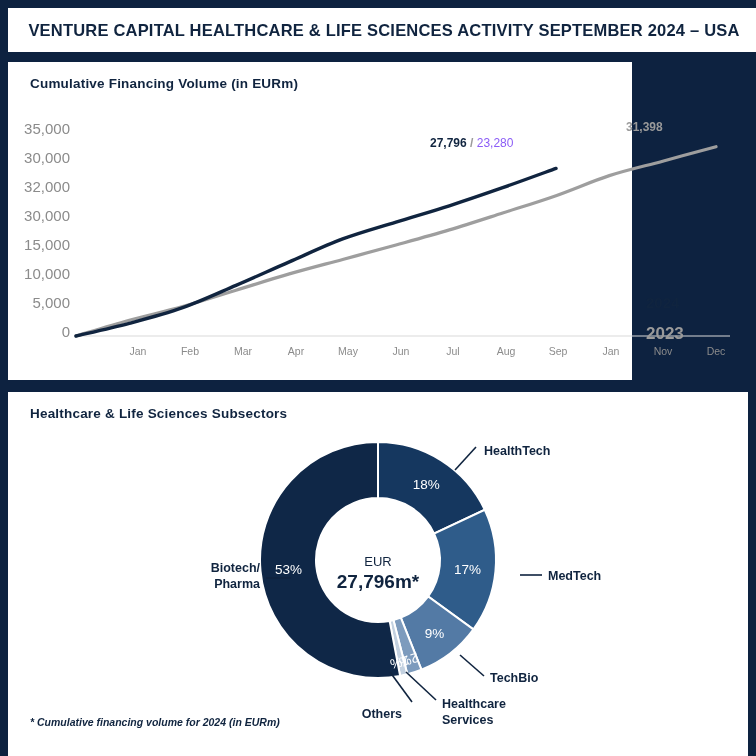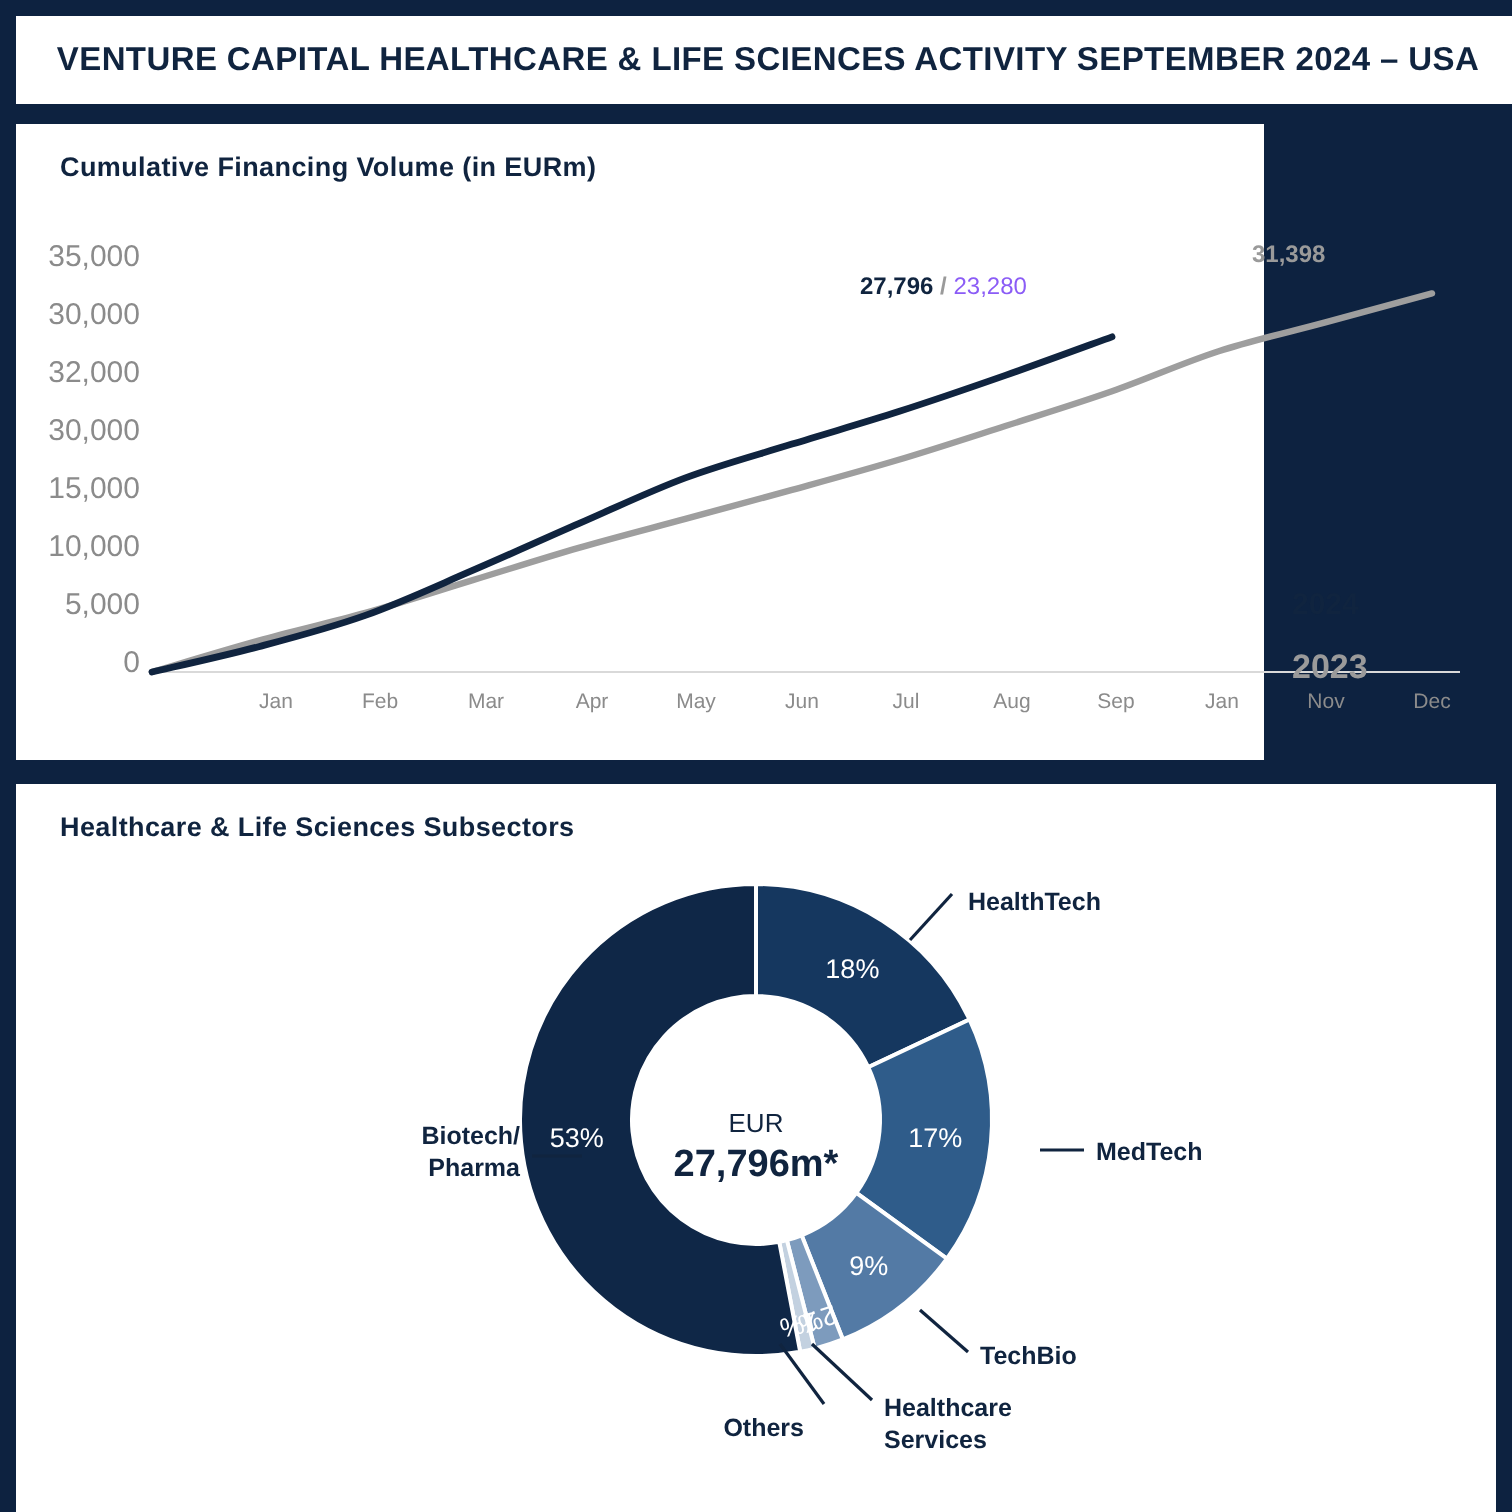--- a/index.html
+++ b/index.html
@@ -252,16 +252,17 @@
             <text x="394" y="326" text-anchor="end" class="callout-label">Others</text>
             <line x1="283" y1="186" x2="258" y2="186" stroke="#10243f" stroke-width="1.6"></line>
             <text x="252" y="180" text-anchor="end" class="callout-label">Biotech/</text>
             <text x="252" y="196" text-anchor="end" class="callout-label">Pharma</text>
           </g>
 
         <text id="center-currency" class="donut-center-line1" x="370" y="174" text-anchor="middle">EUR</text>
         <text id="center-value" class="donut-center-line2" x="370" y="196" text-anchor="middle">27,796m*</text>
       </svg>
 
+      <div id="footnote">* Cumulative financing volume for 2024 (in EURm)</div>
     </div>
   </div>
 
 </div>
 
 </body></html>

